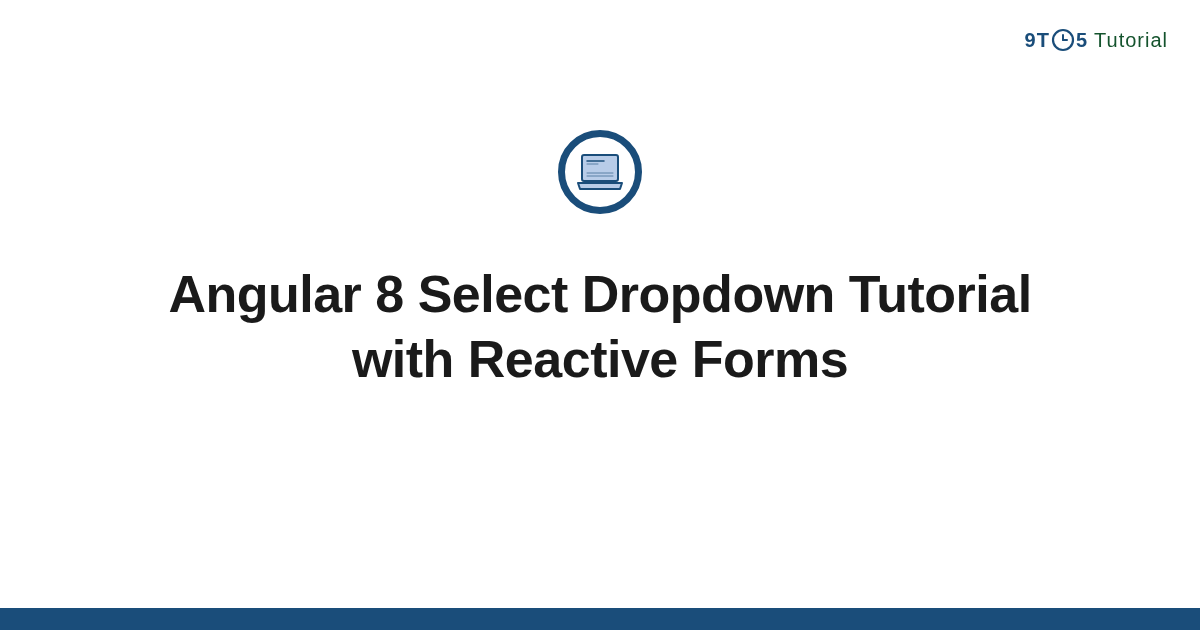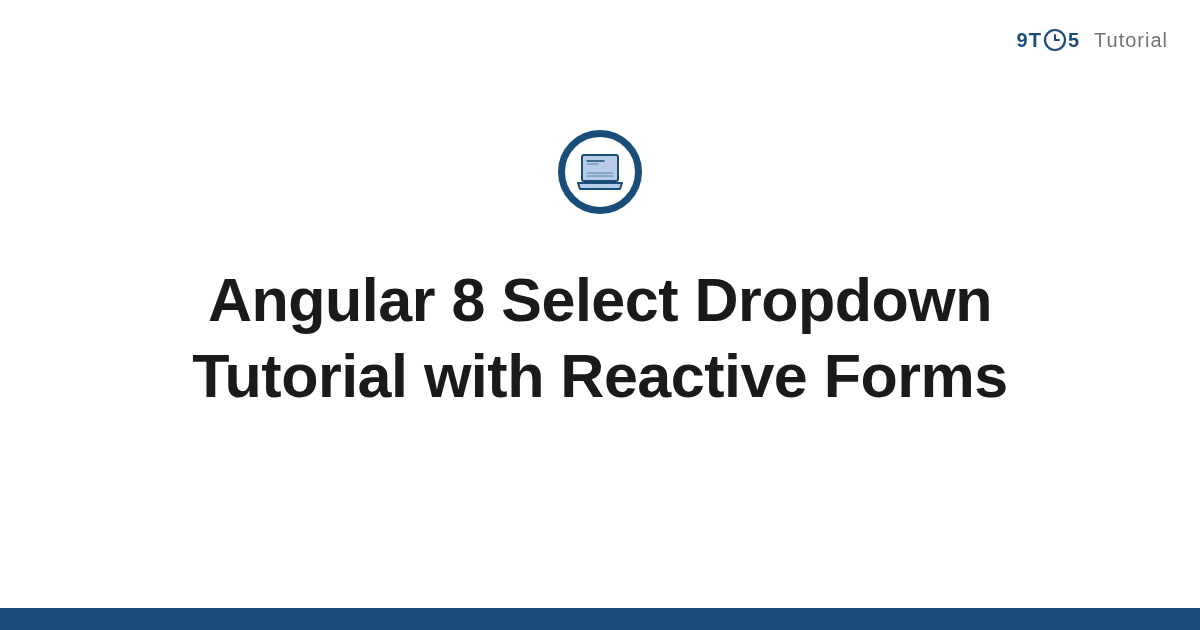--- a/index.html
+++ b/index.html
@@ -36,23 +36,23 @@
       width: 24px;
       height: 24px;
       vertical-align: middle;
       margin: 0 1px;
     }
     .logo .five {
       color: #1a4d7a;
       font-weight: 600;
     }
     .logo .tutorial {
-      color: #737373;
+      color: #14532d;
       font-weight: 400;
-      margin-left: 14px;
+      margin-left: 6px;
     }
     .main-content {
       position: absolute;
       top: 130px;
       left: 0;
       width: 100%;
       display: flex;
       flex-direction: column;
       align-items: center;
     }
@@ -65,21 +65,21 @@
       display: flex;
       align-items: center;
       justify-content: center;
       margin-bottom: 48px;
     }
     .laptop-svg {
       width: 48px;
       height: 38px;
     }
     .title {
-      font-size: 61px;
+      font-size: 52px;
       font-weight: 700;
       color: #1a1a1a;
       text-align: center;
       line-height: 1.25;
       max-width: 960px;
       letter-spacing: -0.5px;
     }
     .footer-bar {
       position: absolute;
       bottom: 0;

